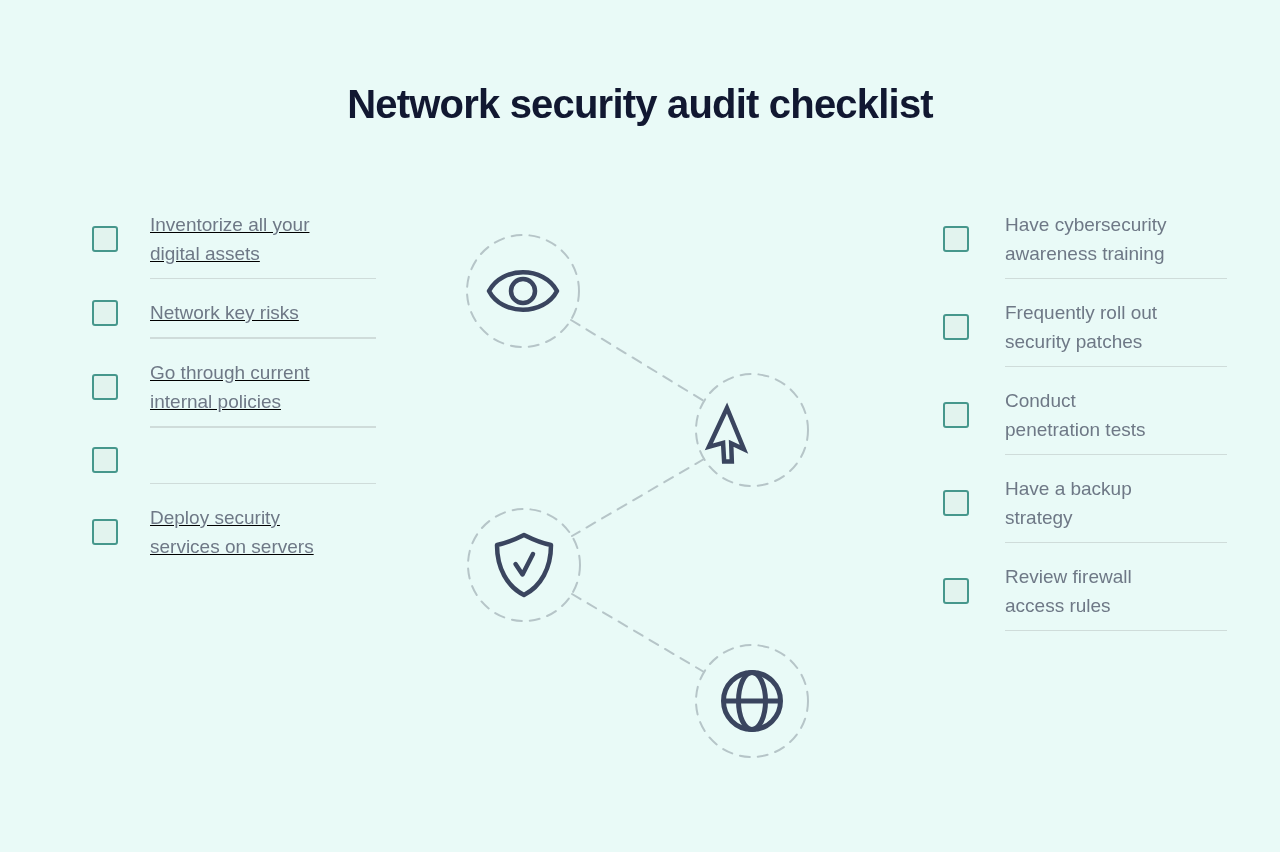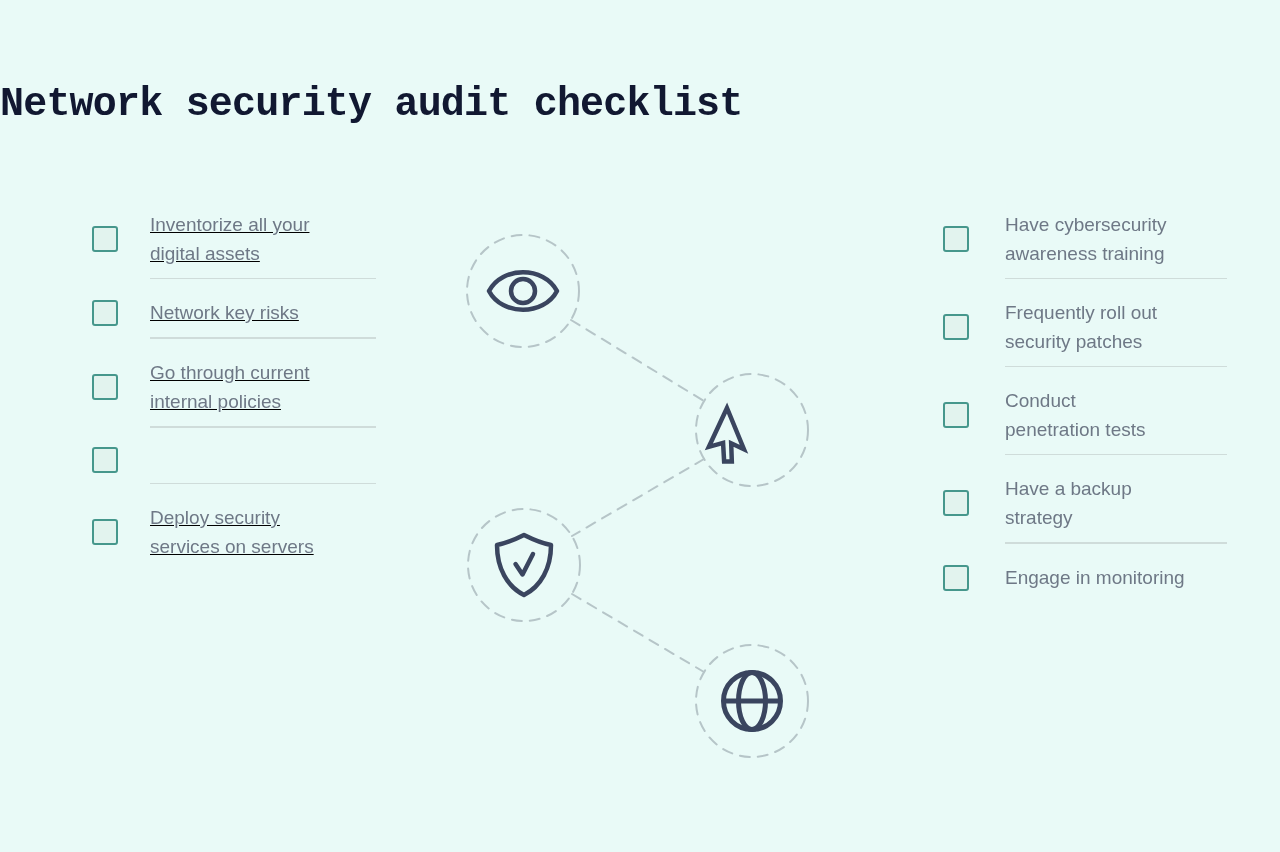--- a/index.html
+++ b/index.html
@@ -11,22 +11,22 @@
     --divider:#cfdcda;
     --dash:#b6c5c8;
     --icon:#3a455f;
   }
   html,body{margin:0;padding:0;background:#fff;}
   .canvas{
     position:relative;width:1280px;height:852px;background:var(--bg);
     font-family:"Liberation Sans",sans-serif;overflow:hidden;
   }
   .title{
-    position:absolute;left:0;right:0;top:82px;margin:0;text-align:left;
-    font-size:40px;font-weight:700;letter-spacing:-0.8px;color:var(--title);font-family:Liberation Mono, monospace;
+    position:absolute;left:0;right:0;top:82px;margin:0;text-align:center;
+    font-size:40px;font-weight:700;letter-spacing:-0.8px;color:var(--title);
   }
   .col{position:absolute;top:209px;width:284px;}
   .col-left{left:92px;text-decoration:underline;--indent:58px;--gap:32px;}
   .col-right{left:943px;--indent:62px;--gap:36px;}
   .check-item{display:flex;align-items:center;gap:var(--gap);padding:19px 0 10px;}
   .col .check-item:first-child{padding-top:1px;}
   .checkbox{
     flex:0 0 auto;width:26px;height:26px;box-sizing:border-box;
     border:2px solid var(--checkbox_border);background:var(--checkbox_fill);
     border-radius:3px;cursor:pointer;
@@ -86,25 +86,25 @@
       <div class="check-item">
         <span class="checkbox" role="checkbox" aria-checked="false" aria-label="Conduct penetration tests"></span>
         <span class="label">Conduct<br>penetration tests</span>
       </div>
       <div class="divider"></div>
       <div class="check-item">
         <span class="checkbox" role="checkbox" aria-checked="false" aria-label="Have a backup strategy"></span>
         <span class="label">Have a backup<br>strategy</span>
       </div>
       <div class="divider"></div>
+      <div class="check-item">
+        <span class="checkbox" role="checkbox" aria-checked="false" aria-label="Review firewall access rules"></span>
+        <span class="label">Review firewall<br>access rules</span>
+      </div>
       <div class="divider"></div>
-      <div class="check-item">
-        <span class="checkbox" role="checkbox" aria-checked="false" aria-label="Engage in monitoring"></span>
-        <span class="label">Engage in monitoring</span>
-      </div>
     </div>
 
   <svg class="diagram" width="440" height="600" viewBox="0 0 440 600">
 
     <circle class="dash-stroke" cx="103" cy="91" r="56"></circle>
     <circle class="dash-stroke" cx="332" cy="230" r="56"></circle>
     <circle class="dash-stroke" cx="104" cy="365" r="56"></circle>
     <circle class="dash-stroke" cx="332" cy="501" r="56"></circle>
 
     <path class="dash-stroke" d="M151,120 L284,201"></path>

